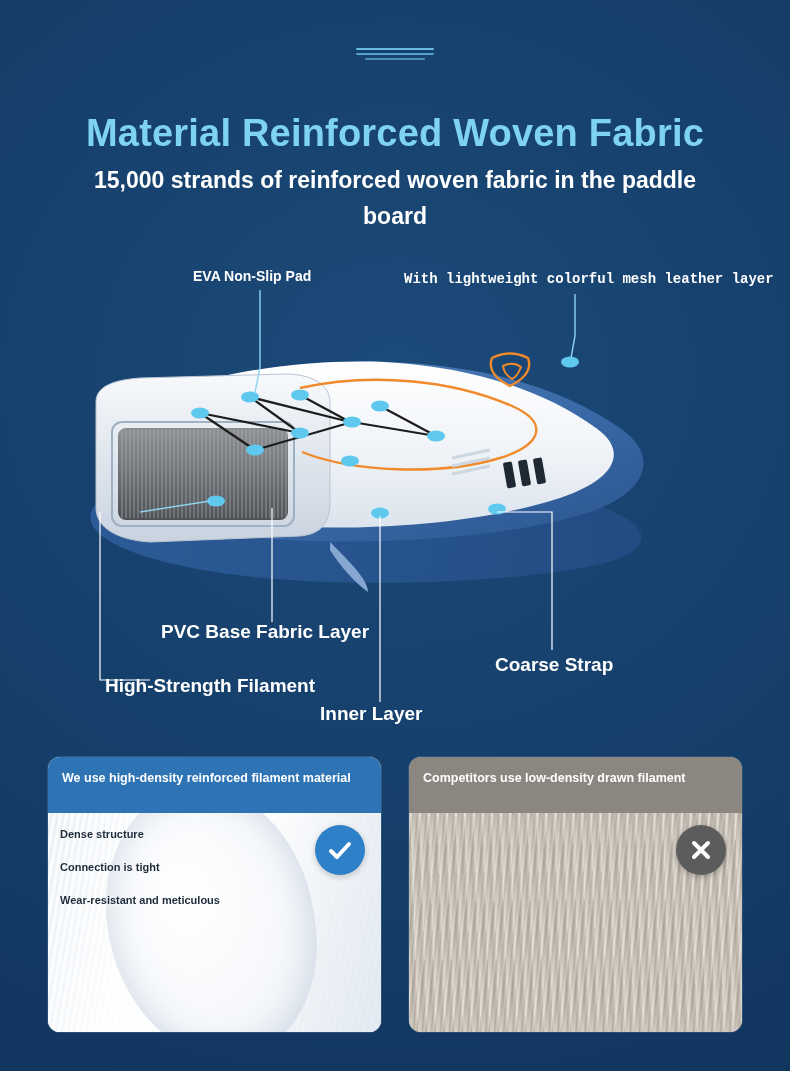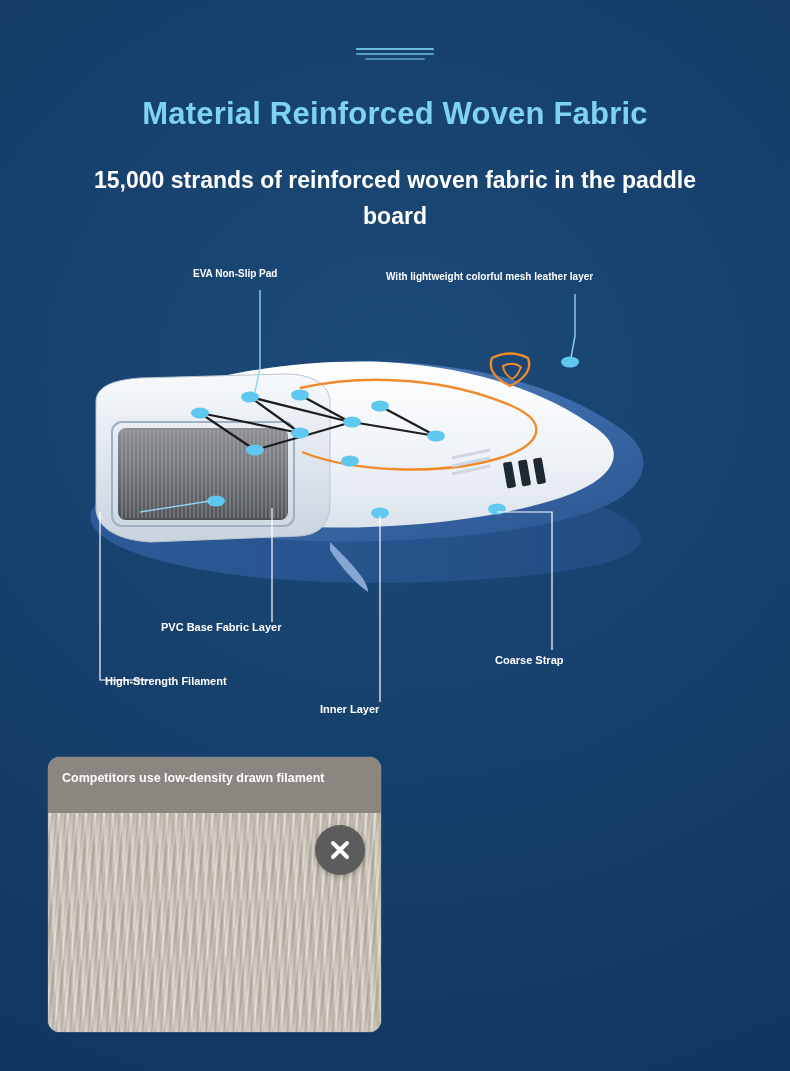--- a/index.html
+++ b/index.html
@@ -35,25 +35,25 @@
     background: #6fc3e8;
     border-radius: 1px;
   }
   .top-mark span:nth-child(1) { width: 78px; opacity: .95; }
   .top-mark span:nth-child(2) { width: 78px; opacity: .75; }
   .top-mark span:nth-child(3) { width: 60px; opacity: .6; }
 
   
   .headline {
     position: absolute;
-    top: 96px;
+    top: 112px;
     left: 0;
     right: 0;
     text-align: center;
-    font-size: 31px;
+    font-size: 38px;
     font-weight: bold;
     color: #7fd3f2;
     letter-spacing: .2px;
   }
   .subline {
     position: absolute;
     top: 163px;
     left: 60px;
     right: 60px;
     text-align: center;
@@ -73,25 +73,25 @@
     height: 490px;
   }
   .diagram svg { display: block; }
 
   .lbl {
     position: absolute;
     color: #ffffff;
     font-weight: bold;
     white-space: nowrap;
   }
-  .lbl.big { font-size: 11px; }
-  .lbl.small { font-size: 10px; }
+  .lbl.big { font-size: 19px; }
+  .lbl.small { font-size: 14px; }
 
   .lbl-eva      { left: 193px; top: 18px; }
-  .lbl-mesh     { left: 386px; top: 21px; }
+  .lbl-mesh     { left: 404px; top: 21px; font-family: Liberation Mono, monospace; }
   .lbl-pvc      { left: 161px; top: 371px; }
   .lbl-fil      { left: 60px;  top: 425px; margin-left: 45px; }
   .lbl-inner    { left: 320px; top: 453px; }
   .lbl-outer    { left: 495px; top: 404px; }
 
   
   .cards {
     position: absolute;
     left: 48px;
     top: 757px;
@@ -362,20 +362,36 @@
     <div class="lbl small lbl-eva">EVA Non-Slip Pad</div>
     <div class="lbl small lbl-mesh">With lightweight colorful mesh leather layer</div>
     <div class="lbl big lbl-pvc">PVC Base Fabric Layer</div>
     <div class="lbl big lbl-fil">High-Strength Filament</div>
     <div class="lbl big lbl-inner">Inner Layer</div>
     <div class="lbl big lbl-outer">Coarse Strap</div>
   </div>
 
   <div class="cards">
 
+    <div class="card good">
+      <div class="card-head">We use high-density reinforced filament material</div>
+      <div class="card-body">
+        <div class="tex good"></div>
+        <div class="bullets">
+          <div class="bullet">Dense structure</div>
+          <div class="bullet">Connection is tight</div>
+          <div class="bullet">Wear-resistant and meticulous</div>
+        </div>
+        <div class="mark check">
+          <svg width="28" height="28" viewBox="0 0 28 28" aria-hidden="true">
+            <path d="M5 15 l6 6 l12 -13" fill="none" stroke="#ffffff" stroke-width="4" stroke-linecap="round" stroke-linejoin="round"></path>
+          </svg>
+        </div>
+      </div>
+    </div>
 
     <div class="card bad">
       <div class="card-head">Competitors use low-density drawn filament</div>
       <div class="card-body">
         <div class="tex bad"></div>
         <div class="mark cross">
           <svg width="28" height="28" viewBox="0 0 28 28" aria-hidden="true">
             <path d="M7 7 L21 21 M21 7 L7 21" fill="none" stroke="#ffffff" stroke-width="4" stroke-linecap="round"></path>
           </svg>
         </div>

